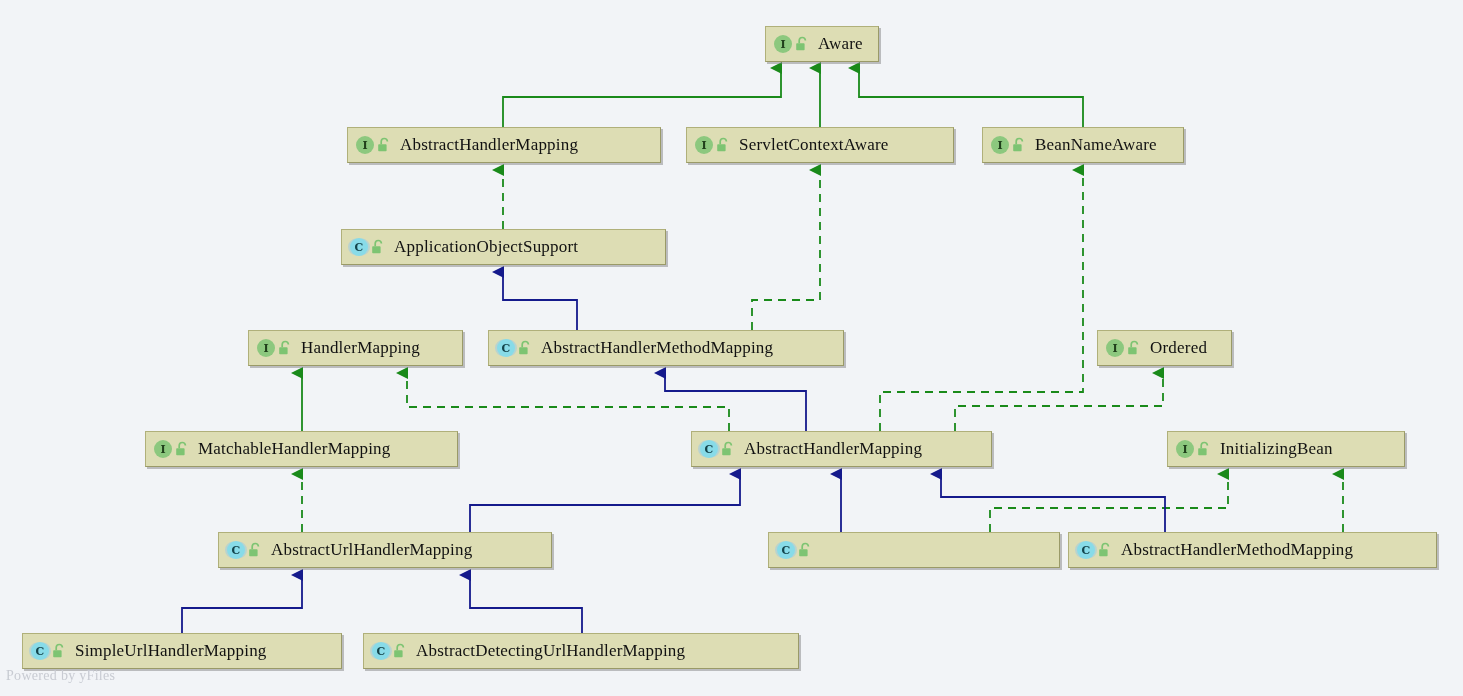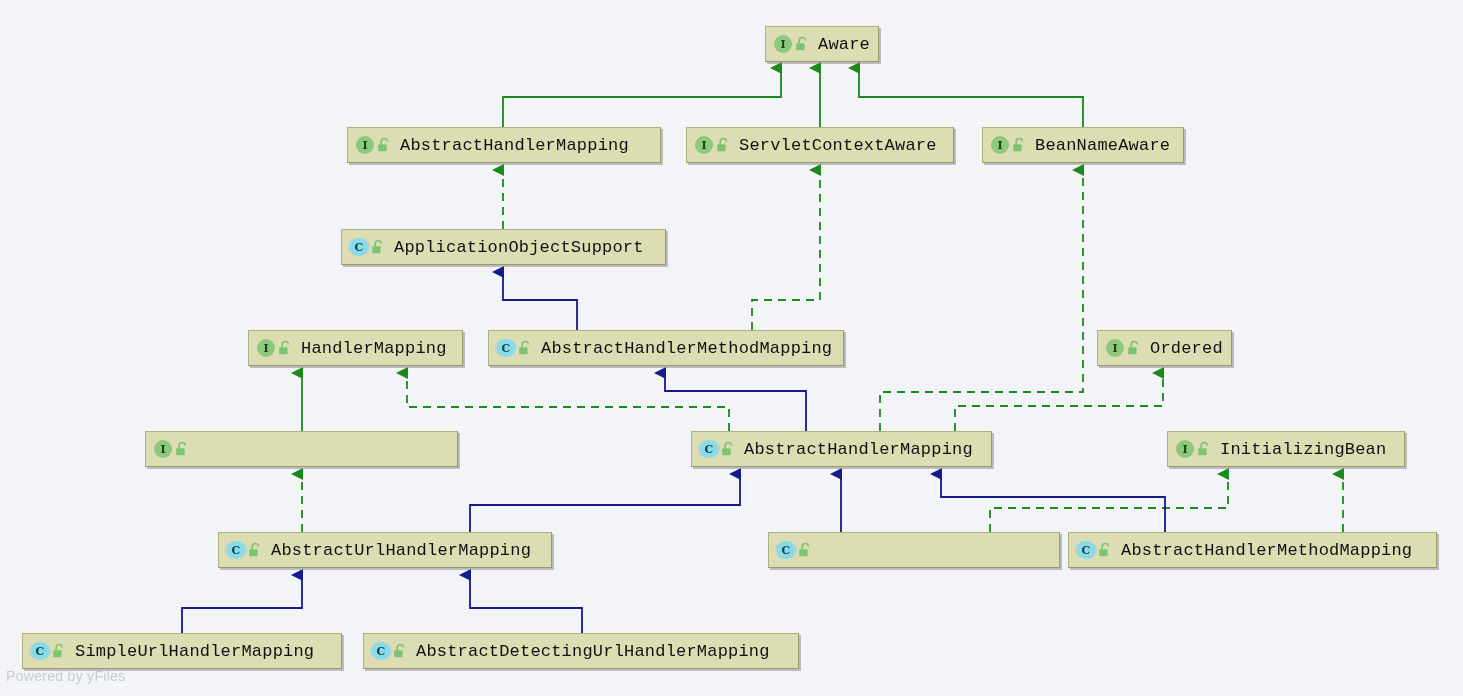--- a/index.html
+++ b/index.html
@@ -73,31 +73,31 @@
   }
   .lock-icon {
     flex: 0 0 auto;
     width: 14px;
     height: 16px;
     margin-right: 9px;
     position: relative;
     top: 0px;
   }
   .node-label {
-    font-family: Liberation Mono, monospace;
+    font-family: Liberation Serif, serif;
     font-size: 17px;
     letter-spacing: 0.2px;
     color: #111111;
     text-align: center;
   }
   #watermark {
     position: absolute;
     left: 6px;
     top: 668px;
-    font-family: Liberation Sans, sans-serif;
+    font-family: Liberation Serif, serif;
     font-size: 14px;
     color: #c8cbd2;
     letter-spacing: 0.3px;
     user-select: none;
   }
 </style>
 </head>
 <body>
 
 <div id="diagram-root">
@@ -198,20 +198,21 @@
             <rect x="1.2" y="7.2" width="8.4" height="7" rx="0.8" fill="#7dc472"></rect>
           </svg></span>
         <span class="node-label">Ordered</span>
       </div>
       <div class="uml-node" style="left: 145px; top: 431px; width: 313px;">
         <span class="node-badge iface">I</span>
         <span class="lock-icon"><svg viewBox="0 0 14 16" width="14" height="16" class="lock-glyph">
             <path d="M4.2 7.2 V4.6 a3.1 3.1 0 0 1 6.2 0" fill="none" stroke="#7dc472" stroke-width="1.7"></path>
             <rect x="1.2" y="7.2" width="8.4" height="7" rx="0.8" fill="#7dc472"></rect>
           </svg></span>
+        <span class="node-label">MatchableHandlerMapping</span>
       </div>
       <div class="uml-node" style="left: 691px; top: 431px; width: 301px;">
         <span class="node-badge klass">C</span>
         <span class="lock-icon"><svg viewBox="0 0 14 16" width="14" height="16" class="lock-glyph">
             <path d="M4.2 7.2 V4.6 a3.1 3.1 0 0 1 6.2 0" fill="none" stroke="#7dc472" stroke-width="1.7"></path>
             <rect x="1.2" y="7.2" width="8.4" height="7" rx="0.8" fill="#7dc472"></rect>
           </svg></span>
         <span class="node-label">AbstractHandlerMapping</span>
       </div>
       <div class="uml-node" style="left: 1167px; top: 431px; width: 238px;">

